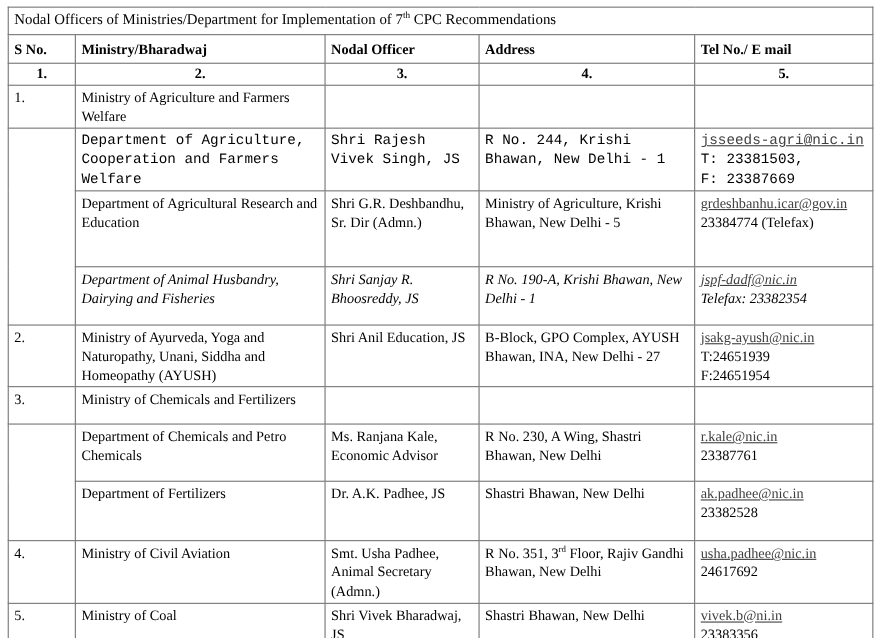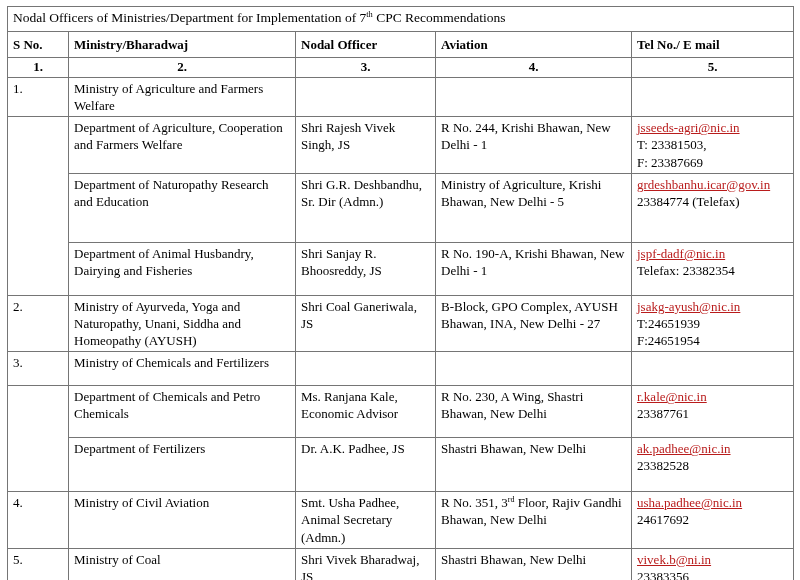--- a/index.html
+++ b/index.html
@@ -42,32 +42,32 @@
     font-weight: bold;
     font-size: 13.5px;
     padding: 2px 4px;
     margin-left: 28px;
   }
   tr.hdr { height: 26px; }
   tr.hdr th { font-weight: bold; vertical-align: middle; }
   tr.nums { height: 20px; }
   tr.nums td { text-align: center; font-weight: bold; padding: 0 5px; }
   #table-body tr:nth-child(1)  { height: 33px; }
-  #table-body tr:nth-child(2)  { height: 55px; }
+  #table-body tr:nth-child(2)  { height: 55px; font-family: Liberation Mono, monospace; }
   #table-body tr:nth-child(3)  { height: 69px; }
-  #table-body tr:nth-child(4)  { height: 53px; }
+  #table-body tr:nth-child(4)  { height: 53px; font-style: italic; }
   #table-body tr:nth-child(5)  { height: 54px; }
   #table-body tr:nth-child(6)  { height: 34px; }
   #table-body tr:nth-child(7)  { height: 52px; }
   #table-body tr:nth-child(8)  { height: 54px; }
   #table-body tr:nth-child(9)  { height: 53px; }
   #table-body tr:nth-child(10) { height: 35px; }
   td.bold { font-weight: bold; }
   a.email {
-    color: #b91c1c;
+    color: #404040;
     text-decoration: underline;
     word-break: break-all;
     cursor: pointer;
   }
   sup { font-size: 0.62em; line-height: 0; }
 </style>
 </head>
 <body>
 
 <div class="sheet">
@@ -80,21 +80,21 @@
         <col class="c5">
     </colgroup>
     <thead>
       <tr class="title-row">
         <th colspan="5" class="title-cell"><span>Nodal Officers of Ministries/Department for Implementation of 7</span><sup>th</sup><span> CPC Recommendations</span></th>
       </tr>
       <tr class="hdr">
         <th>S No.</th>
         <th>Ministry/Bharadwaj</th>
         <th>Nodal Officer</th>
-        <th>Aviation</th>
+        <th>Address</th>
         <th>Tel No./ E mail</th>
       </tr>
       <tr class="nums">
         <td>1.</td>
         <td>2.</td>
         <td>3.</td>
         <td>4.</td>
         <td>5.</td>
       </tr>
     </thead>
@@ -107,35 +107,35 @@
           <td></td>
         </tr>
         <tr>
           <td rowspan="3"></td>
           <td>Department of Agriculture, Cooperation and Farmers Welfare</td>
           <td>Shri Rajesh Vivek Singh, JS</td>
           <td>R No. 244, Krishi Bhawan, New Delhi - 1</td>
           <td><a class="email" href="mailto:jsseeds-agri@nic.in">jsseeds-agri@nic.in</a><div>T: 23381503,</div><div>F: 23387669</div></td>
         </tr>
         <tr>
-          <td>Department of Naturopathy Research and Education</td>
+          <td>Department of Agricultural Research and Education</td>
           <td>Shri G.R. Deshbandhu, Sr. Dir (Admn.)</td>
           <td>Ministry of Agriculture, Krishi Bhawan, New Delhi - 5</td>
           <td><a class="email" href="mailto:grdeshbanhu.icar@gov.in">grdeshbanhu.icar@gov.in</a><div>23384774 (Telefax)</div></td>
         </tr>
         <tr>
           <td>Department of Animal Husbandry, Dairying and Fisheries</td>
           <td>Shri Sanjay R. Bhoosreddy, JS</td>
           <td>R No. 190-A, Krishi Bhawan, New Delhi - 1</td>
           <td><a class="email" href="mailto:jspf-dadf@nic.in">jspf-dadf@nic.in</a><div>Telefax: 23382354</div></td>
         </tr>
         <tr>
           <td>2.</td>
           <td>Ministry of Ayurveda, Yoga and Naturopathy, Unani, Siddha and Homeopathy (AYUSH)</td>
-          <td>Shri Coal Ganeriwala, JS</td>
+          <td>Shri Anil Education, JS</td>
           <td>B-Block, GPO Complex, AYUSH Bhawan, INA, New Delhi - 27</td>
           <td><a class="email" href="mailto:jsakg-ayush@nic.in">jsakg-ayush@nic.in</a><div>T:24651939</div><div>F:24651954</div></td>
         </tr>
         <tr>
           <td>3.</td>
           <td class="bold">Ministry of Chemicals and Fertilizers</td>
           <td></td>
           <td></td>
           <td></td>
         </tr>

